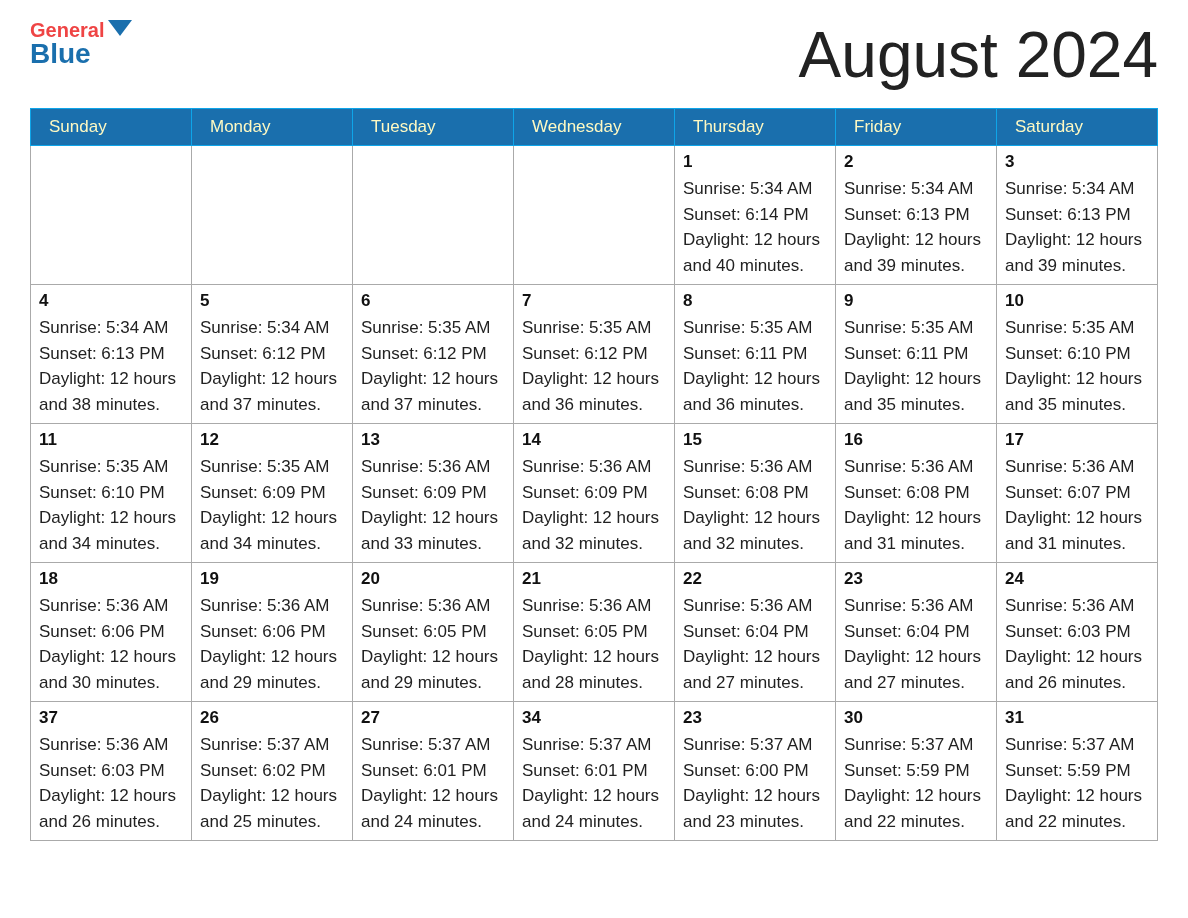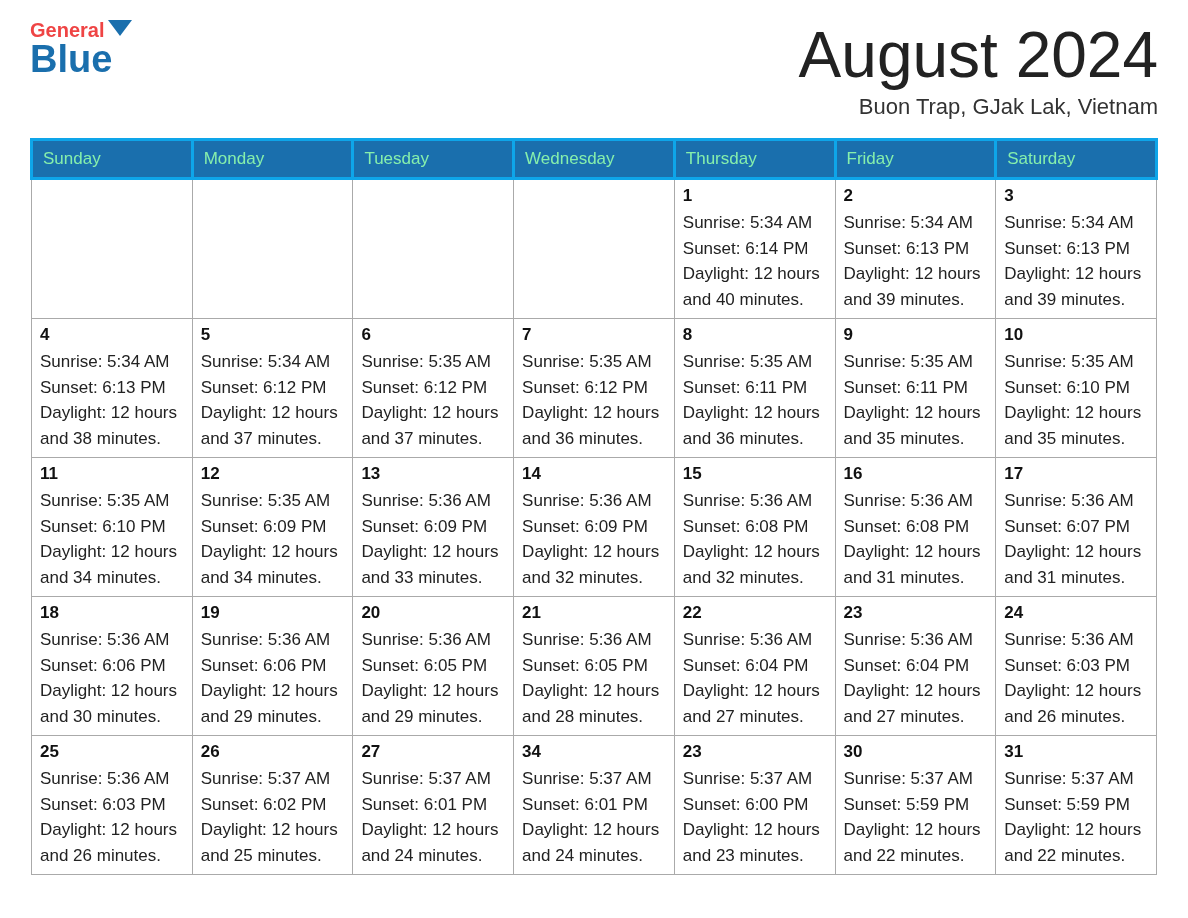--- a/index.html
+++ b/index.html
@@ -21,21 +21,21 @@
       flex-direction: column;
       align-items: flex-start;
     }
     .logo-general {
       font-size: 20px;
       font-weight: bold;
       color: #ef4444;
       line-height: 1;
     }
     .logo-blue {
-      font-size: 38px;
+      font-size: 28px;
       font-weight: bold;
       color: #1a6fad;
       line-height: 1;
     }
     .logo-triangle {
       display: inline-block;
       width: 0;
       height: 0;
       border-left: 12px solid transparent;
       border-right: 12px solid transparent;
@@ -63,26 +63,26 @@
       color: #333;
       margin-top: 4px;
     }
     .calendar {
       width: 100%;
       border-collapse: collapse;
       border: 1px solid #888;
     }
     .calendar th {
       background-color: #1a6fad;
-      color: #86efac;
+      color: #fef9c3;
       font-size: 17px;
       font-weight: normal;
-      padding: 8px 10px;
+      padding: 8px 18px;
       text-align: left;
-      border: 3px solid #0ea5e9;
+      border: 1px solid #0ea5e9;
     }
     .calendar td {
       border: 1px solid #aaa;
       vertical-align: top;
       padding: 6px 8px;
       width: 14.28%;
       min-height: 100px;
     }
     .day-number {
       font-size: 17px;
@@ -109,21 +109,20 @@
 <div class="header">
   <div class="logo">
     <div class="logo-row">
       <span class="logo-general">General</span>
       <span class="logo-triangle"></span>
     </div>
     <span class="logo-blue">Blue</span>
   </div>
   <div class="title-block">
     <div class="month-title">August 2024</div>
-    <div class="location-title">Buon Trap, GJak Lak, Vietnam</div>
   </div>
 </div>
 
 <table class="calendar">
   <thead>
     <tr>
     <th>Sunday</th>
         <th>Monday</th>
         <th>Tuesday</th>
         <th>Wednesday</th>
@@ -236,21 +235,21 @@
           <span class="day-number">23</span>
           <div class="day-info">Sunrise: 5:36 AM<br>Sunset: 6:04 PM<br>Daylight: 12 hours and 27 minutes.</div>
         </td>
         <td>
           <span class="day-number">24</span>
           <div class="day-info">Sunrise: 5:36 AM<br>Sunset: 6:03 PM<br>Daylight: 12 hours and 26 minutes.</div>
         </td>
       </tr>
       <tr class="week-row">
         <td>
-          <span class="day-number">25</span>
+          <span class="day-number">37</span>
           <div class="day-info">Sunrise: 5:36 AM<br>Sunset: 6:03 PM<br>Daylight: 12 hours and 26 minutes.</div>
         </td>
         <td>
           <span class="day-number">26</span>
           <div class="day-info">Sunrise: 5:37 AM<br>Sunset: 6:02 PM<br>Daylight: 12 hours and 25 minutes.</div>
         </td>
         <td>
           <span class="day-number">27</span>
           <div class="day-info">Sunrise: 5:37 AM<br>Sunset: 6:01 PM<br>Daylight: 12 hours and 24 minutes.</div>
         </td>

